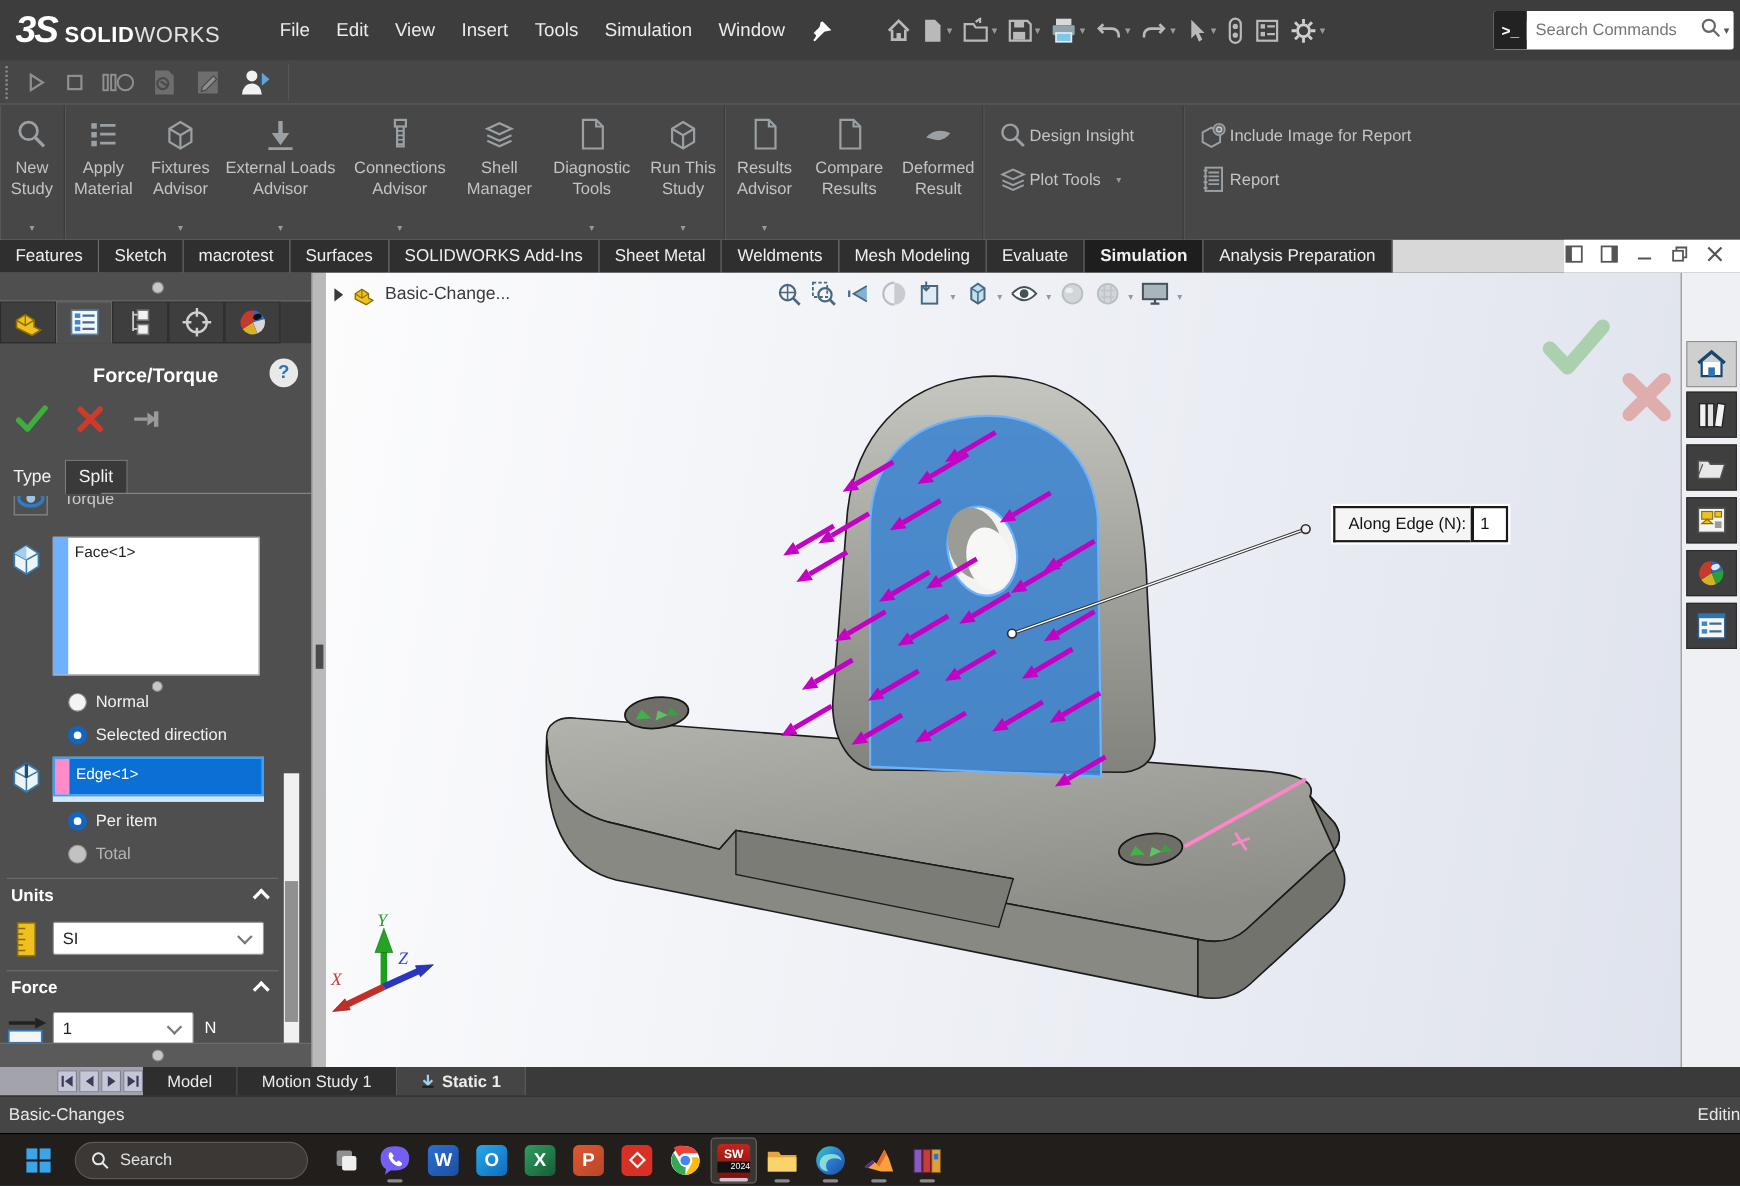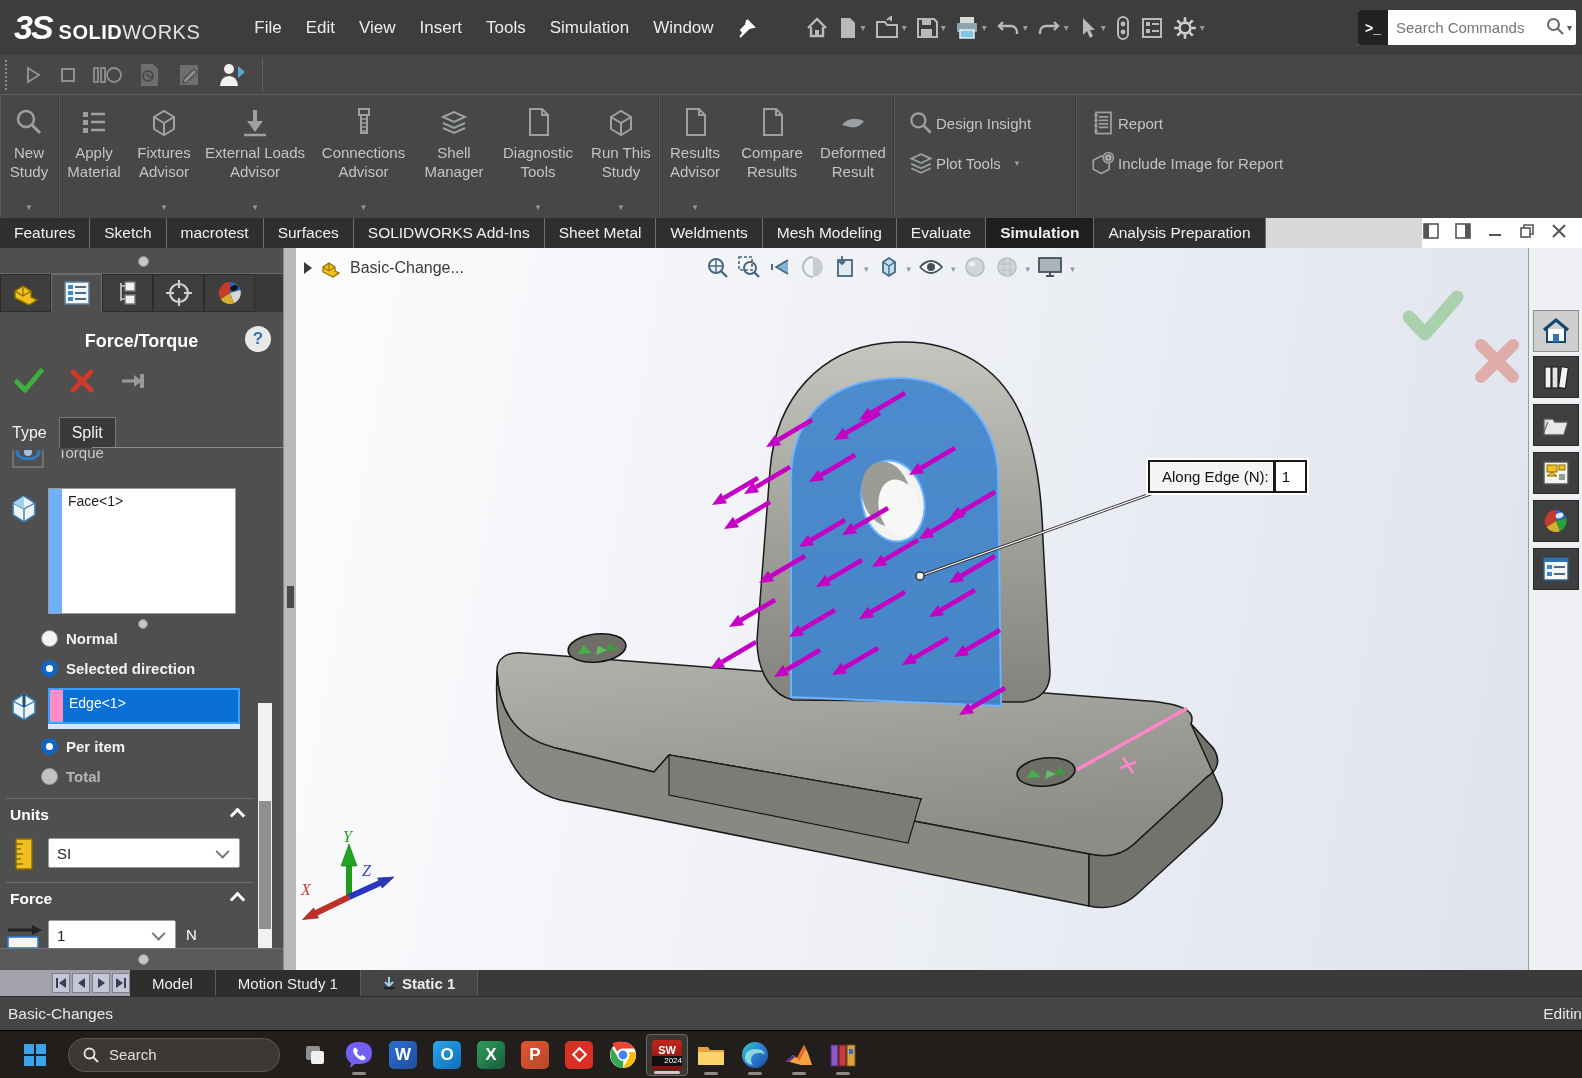--- a/index.html
+++ b/index.html
@@ -73,21 +73,21 @@
   .clip-inner { position:absolute; top:-14px; left:12px; display:flex; align-items:center; gap:14px; color:#c9c9c9; font-size:15px; }
   .sel-ico { width:32px; height:32px; }
   .facebox { position:absolute; left:48px; width:188px; background:#fff; border:1px solid #9a9a9a; display:flex; }
   .facebox .stripe { width:13px; background:#6db1ff; }
   .facebox .val { font-size:14px; color:#222; padding:4px 6px; }
   .radio { width:17px; height:17px; border-radius:50%; background:#f4f4f4; border:1px solid #8f8f8f; flex:0 0 auto; }
   .radio.sel { background:#fff; border:5px solid #1166c4; }
   .radio.dis { background:#c2c2c2; border-color:#9a9a9a; }
   .rrow-label { color:#f2f2f2; font-size:15px; margin-left:8px; }
   .rrow-label.dis { color:#b5b5b5; }
-  .radio-row { position:absolute; left:41px; display:flex; align-items:center;font-weight:bold; }
+  .radio-row { position:absolute; left:62px; display:flex; align-items:center; }
   .hr { position:absolute; left:6px; right:30px; border-top:1px solid #6e6e6e; }
   .sect-h { position:absolute; left:10px; color:#fff; font-weight:bold; font-size:15.5px; }
   .chev { position:absolute; right:40px; width:11px; height:11px; border-left:3px solid #fff; border-top:3px solid #fff; transform:rotate(45deg); }
   .combo { position:absolute; background:#fff; border:1px solid #9a9a9a; border-radius:2px; display:flex; align-items:center; height:30px; }
   .combo .cv { flex:1; font-size:15px; color:#222; padding-left:8px; }
   .combo .cdown { width:10px; height:10px; border-left:2px solid #777; border-bottom:2px solid #777; transform:rotate(-45deg) translateY(-2px); margin-right:10px; }
   .pm-scroll { position:absolute; right:11px; top:455px; width:14px; height:247px; background:#f1f1f1; }
   .pm-thumb { position:absolute; left:1px; width:12px; background:#909090; }
   .pm-bottom { position:absolute; left:0; right:0; bottom:0; height:22px; background:#5a5a5a; border-top:1px solid #6e6e6e; }
 
@@ -96,21 +96,21 @@
   #splitter .grip { position:absolute; left:3px; top:338px; width:7px; height:22px; background:#4a4a4a; }
 
   
   #viewport { left:296px; top:0; width:1232px; height:722px;
     background:linear-gradient(100deg,#fcfcfd 0%,#eff1f6 45%,#dfe3ed 100%); overflow:hidden; }
   #vpsvg { position:absolute; left:0; top:0; width:1232px; height:722px; }
   .breadcrumb { position:absolute; left:8px; top:10px; display:flex; align-items:center; gap:8px; color:#3a3a3a; font-size:16px; }
   .bc-arrow { width:0; height:0; border-left:8px solid #3a3a3a; border-top:6px solid transparent; border-bottom:6px solid transparent; }
   .hud { position:absolute; left:408px; top:6px; display:flex; align-items:center; gap:6px; }
   .hud .caret { color:#8d99a5; font-size:9px; }
-  .callout { position:absolute; left:852px; top:212px; display:flex; box-shadow:0 0 0 2px #fff; }
+  .callout { position:absolute; left:916px; top:212px; display:flex; box-shadow:0 0 0 2px #fff; }
   .callout .clabel { background:#f5f5f5; border:2px solid #1a1a1a; border-right:none; font-size:15px; color:#111; padding:6px 4px 6px 12px; white-space:nowrap; }
   .callout .cval { background:#fff; border:2px solid #1a1a1a; border-left-width:3px; width:34px; font-size:15px; color:#111; display:flex; align-items:center; padding-left:6px; }
 
   
   #taskstrip { left:1528px; top:0; width:54px; height:722px; background:#eef0f4; border-left:1px solid #9a9a9a; }
   .ts-box { position:absolute; left:4px; width:46px; height:42px; background:#3f3f3f; border:1px solid #2a2a2a; display:flex; align-items:center; justify-content:center; }
   .ts-box.lit { background:#cfcfcf; border-color:#8f8f8f; }
 
   
   #modeltabs { left:0; top:970px; width:1582px; height:26px; background:#3a3a3a; display:flex; }
@@ -443,29 +443,29 @@
         <svg class="ri-s">
             <use href="#i-layers"></use>
           </svg>
           <span>Plot Tools</span>
           <span class="dd">▾</span>
       </div>
     </div>
     <div class="rgroup rstack" style="width:268px; border-right:none">
       <div class="rrow">
         <svg class="ri-s">
-            <use href="#i-report"></use>
-          </svg>
-          <span>Report</span>
+            <use href="#i-camcube"></use>
+          </svg>
+          <span>Include Image for Report</span>
       </div>
       <div class="rrow">
         <svg class="ri-s">
-            <use href="#i-camcube"></use>
-          </svg>
-          <span>Include Image for Report</span>
+            <use href="#i-report"></use>
+          </svg>
+          <span>Report</span>
       </div>
     </div>
   </div>
 
   <div id="tabrow" class="abs">
     <div class="ctab">Features</div>
     <div class="ctab">Sketch</div>
     <div class="ctab">macrotest</div>
     <div class="ctab">Surfaces</div>
     <div class="ctab">SOLIDWORKS Add-Ins</div>

